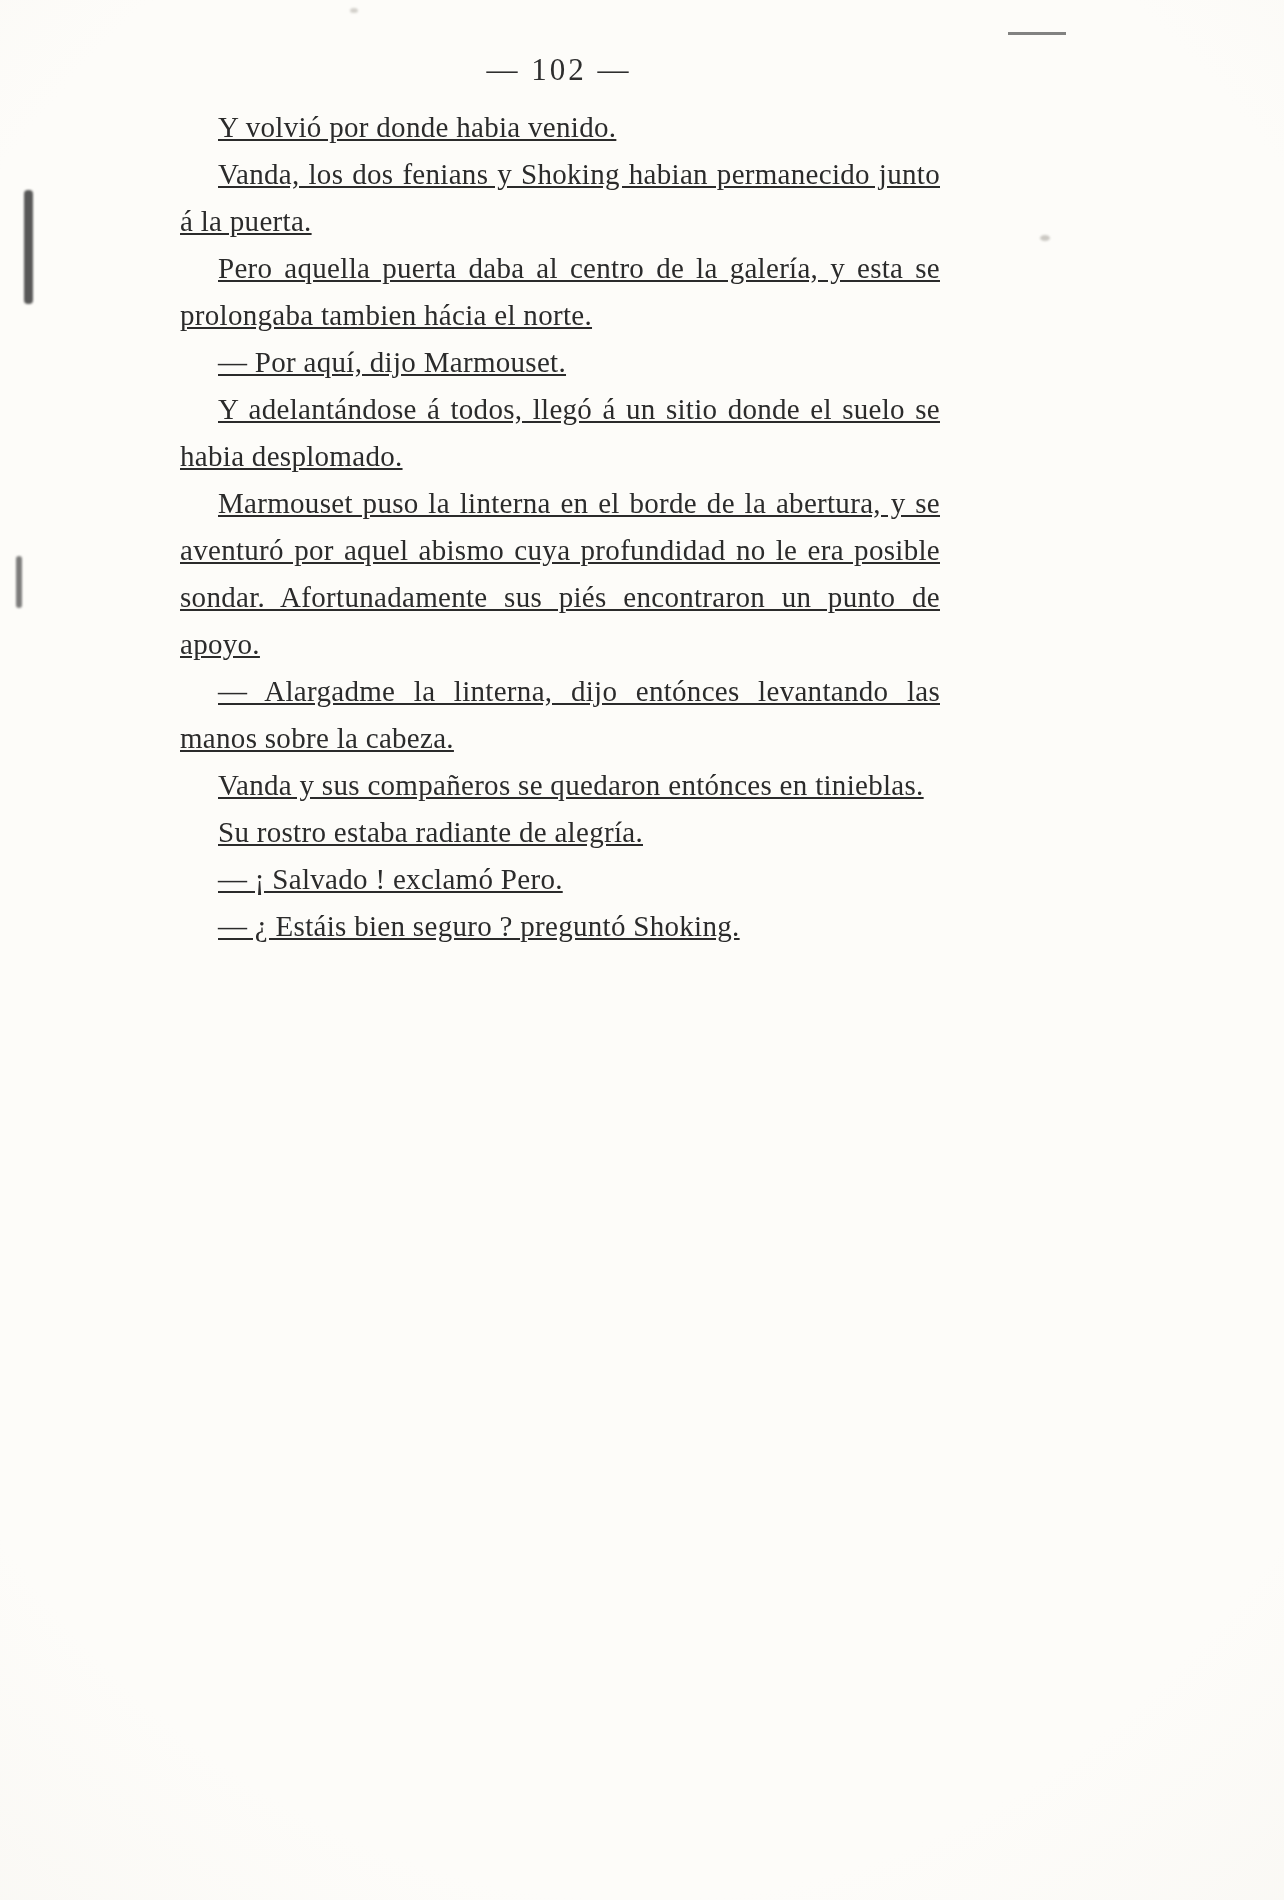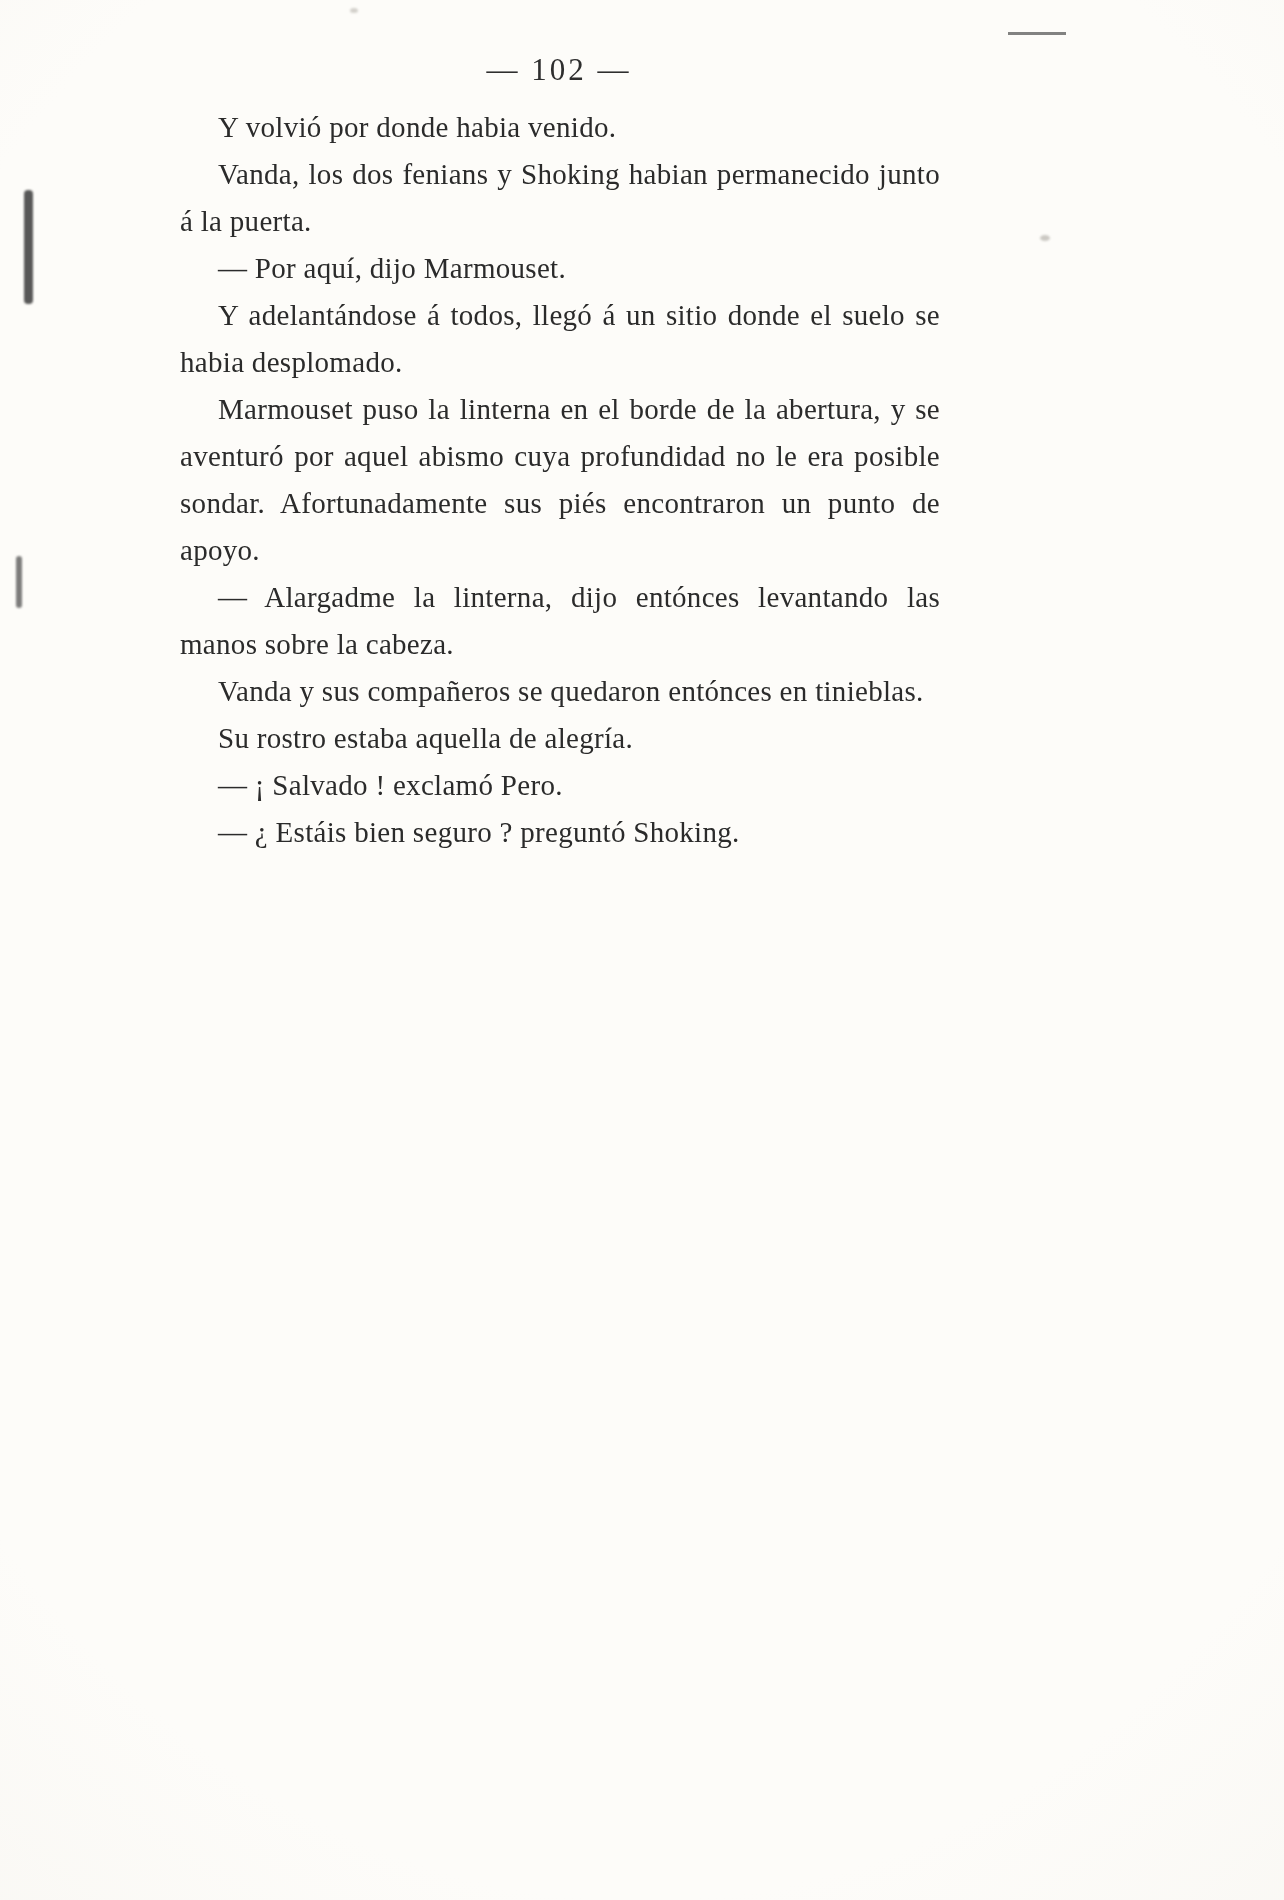--- a/index.html
+++ b/index.html
@@ -31,20 +31,21 @@
 
   .text-block {
     position: absolute;
     left: 180px;
     top: 104px;
     width: 760px;
     text-align: justify;
     font-size: 29px;
     line-height: 47px;
     letter-spacing: 0.3px;
+    text-decoration: underline;
   }
 
   .text-block p {
     margin: 0;
     padding: 0;
     text-indent: 38px;
   }
 
   
   .artifact {
@@ -102,26 +103,27 @@
   }
 </style>
 </head>
 <body>
 
 <div class="page-number">— 102 —</div>
 
 <div class="text-block">
   <p>Y volvió por donde habia venido.</p>
   <p>Vanda, los dos fenians y Shoking habian permanecido junto á la puerta.</p>
+  <p>Pero aquella puerta daba al centro de la galería, y esta se prolongaba tambien hácia el norte.</p>
   <p>— Por aquí, dijo Marmouset.</p>
   <p>Y adelantándose á todos, llegó á un sitio donde el suelo se habia desplomado.</p>
   <p>Marmouset puso la linterna en el borde de la abertura, y se aventuró por aquel abismo cuya profundidad no le era posible sondar. Afortunadamente sus piés encontraron un punto de apoyo.</p>
   <p>— Alargadme la linterna, dijo entónces levantando las manos sobre la cabeza.</p>
   <p>Vanda y sus compañeros se quedaron entónces en tinieblas.</p>
-  <p>Su rostro estaba aquella de alegría.</p>
+  <p>Su rostro estaba radiante de alegría.</p>
   <p>— ¡ Salvado ! exclamó Pero.</p>
   <p>— ¿ Estáis bien seguro ? preguntó Shoking.</p>
 </div>
 
 <div class="artifact ink-mark-1"></div>
 <div class="artifact ink-mark-2"></div>
 <div class="artifact top-right-line"></div>
 <div class="artifact speck-1"></div>
 <div class="artifact speck-2"></div>
 

